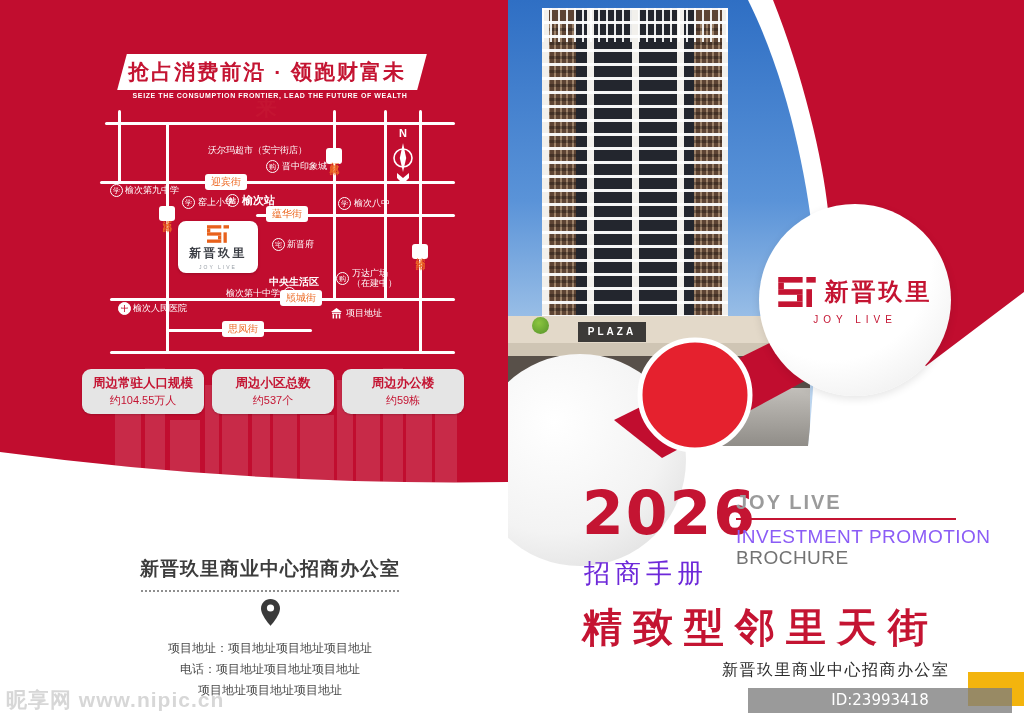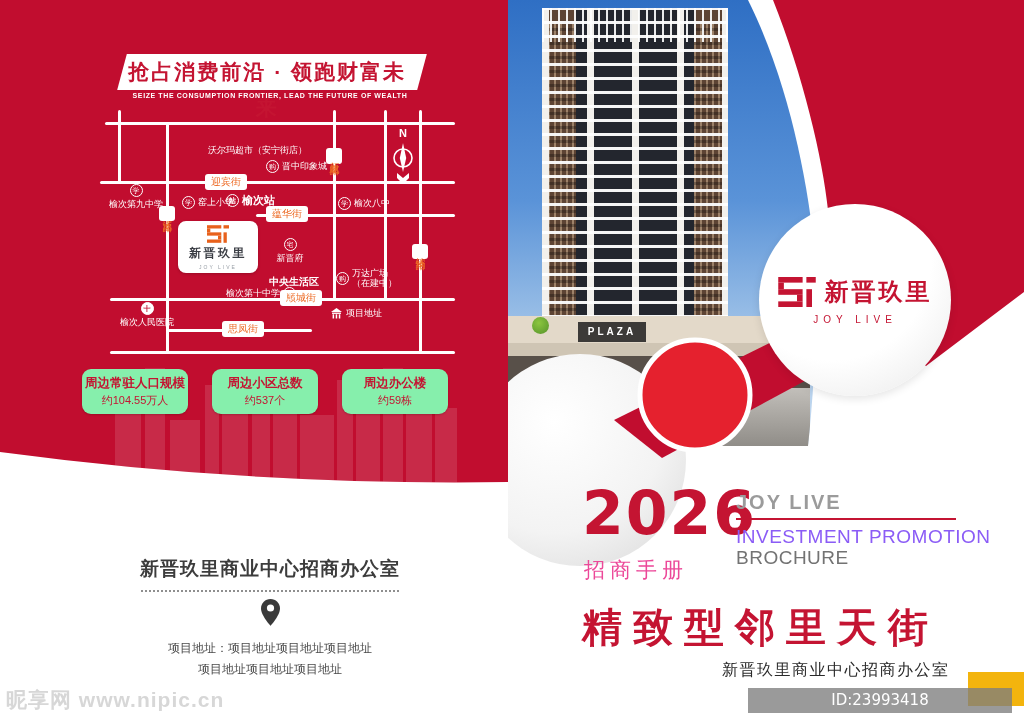--- a/index.html
+++ b/index.html
@@ -21,36 +21,36 @@
   .map { position:absolute; left:0; top:0; width:508px; height:420px; z-index:2; }
   .rh { position:absolute; height:3px; background:#fff; border-radius:1.5px; }
   .rv { position:absolute; width:3px;  background:#fff; border-radius:1.5px; }
 
   .pill { position:absolute; background:#fff; color:#ed6a24; font-size:10px; font-weight:normal;
     border-radius:3px; padding:3px 6px; line-height:1; white-space:nowrap; z-index:3; }
   .pill.v { writing-mode:vertical-rl; padding:6px 3px; letter-spacing:1px; }
 
   .poi { position:absolute; color:#fff; font-size:9px; line-height:1.15; white-space:nowrap; z-index:3; }
   .poi.row { display:flex; align-items:center; gap:3px; }
-  .poi.col { display:flex; flex-direction:column; align-items:center; gap:2px; text-align:center; }
+  .poi.col { display:flex; flex-direction:row; align-items:center; gap:2px; text-align:center; }
   .poi-ic { display:inline-block; width:13px; height:13px; border:1px solid #fff; border-radius:50%;
     font-size:7px; line-height:11px; text-align:center; color:#fff; flex:none; }
   .poi-ic.solid { background:#fff; color:#c10d2f; border-color:#fff; font-weight:bold; }
   .poi.big { font-size:11px; font-weight:bold; }
   .poi .two { white-space:nowrap; }
 
   .map-card { position:absolute; left:178px; top:221px; width:80px; height:52px; background:#fff;
     border-radius:8px; z-index:4; display:flex; flex-direction:column; align-items:center;
     justify-content:center; gap:2px; box-shadow:0 1px 3px rgba(0,0,0,.2); }
   .map-card .brand { font-size:12px; font-weight:bold; color:#3a3d44; letter-spacing:2.5px; }
   .map-card .tag { font-size:5px; color:#9aa0a8; letter-spacing:2px; }
 
   .compass { position:absolute; left:388px; top:126px; z-index:3; }
 
-  .stat { position:absolute; top:369px; width:106px; height:45px; background:#86efac; border-radius:9px;
+  .stat { position:absolute; top:369px; width:122px; height:45px; background:#e5e5e5; border-radius:9px;
     text-align:center; color:#c41432; z-index:4; box-shadow:0 1px 2px rgba(0,0,0,.18); }
   .stat .t { font-size:12.5px; font-weight:bold; margin-top:6px; }
   .stat .v { font-size:11px; margin-top:1px; }
 
   .office { position:absolute; left:95px; top:556px; width:350px; text-align:center; z-index:2; }
   .office-title { font-size:19px; font-weight:bold; color:#3c3c3c; letter-spacing:1px; }
   .office-dots { margin:8px auto 0; width:258px; border-top:2px dotted #8f8f8f; }
   .office-pin { margin-top:7px; }
   .office-lines { margin-top:8px; font-size:12px; color:#4a4a4a; line-height:21px; }
 
@@ -91,21 +91,21 @@
   .logo-circle .brand { font-size:24px; font-weight:bold; letter-spacing:3px; color:#c41432; }
   .logo-circle .tag { margin-top:6px; font-size:10px; letter-spacing:5px; color:#c41432; }
 
   .year { position:absolute; left:582px; top:478px; font-size:60px; font-weight:bold; color:#c41432;
     letter-spacing:2px; z-index:2; font-family:"DejaVu Sans","Liberation Sans",sans-serif; }
   .brand-en { position:absolute; left:736px; top:491px; font-size:20px; font-weight:bold; color:#9b9b9b;
     letter-spacing:2px; z-index:2; }
   .red-rule { position:absolute; left:736px; top:518px; width:220px; height:2px; background:#c41432; z-index:2; }
   .broch1 { position:absolute; left:736px; top:526px; font-size:19px; color:#8b5cf6; letter-spacing:.5px; z-index:2; }
   .broch2 { position:absolute; left:736px; top:547px; font-size:19px; color:#737373; letter-spacing:.5px; z-index:2; }
-  .broch-cn { position:absolute; left:584px; top:556px; font-size:21px; color:#ec4899; letter-spacing:5px; z-index:2; }
+  .broch-cn { position:absolute; left:584px; top:556px; font-size:26px; color:#6d28d9; letter-spacing:5px; z-index:2; }
   .main-title { position:absolute; left:582px; top:600px; font-size:40px; font-weight:bold; color:#c41432;
     letter-spacing:11px; z-index:2; white-space:nowrap; }
   .office-name { position:absolute; left:722px; top:660px; font-size:16px; color:#2a2a2a;
     letter-spacing:1.5px; z-index:2; }
 
   .yellow-block { position:absolute; left:968px; top:672px; width:56px; height:34px; background:#f3b40d; z-index:3; }
   .id-bar { position:absolute; left:748px; top:688px; width:264px; height:25px;
     background:rgba(125,125,125,.78); color:#fff; font-size:15px; text-align:center; line-height:25px;
     z-index:4; font-family:"DejaVu Sans","Liberation Sans",sans-serif; }
 </style>
@@ -264,20 +264,21 @@
       <div class="office-title">新晋玖里商业中心招商办公室</div>
       <div class="office-dots"></div>
       <div class="office-pin">
         <svg width="19" height="27" viewBox="0 0 19 27">
           <path d="M9.5 0 C4.2 0 0 4.2 0 9.4 c0 7 9.5 17.3 9.5 17.3 s9.5 -10.3 9.5 -17.3 C19 4.2 14.8 0 9.5 0 z" fill="#3a3a3a"></path>
           <circle cx="9.5" cy="9" r="3.6" fill="#fff"></circle>
         </svg>
       </div>
       <div class="office-lines">
         <div>项目地址：项目地址项目地址项目地址</div>
+        <div>电话：项目地址项目地址项目地址</div>
         <div>项目地址项目地址项目地址</div>
       </div>
     </div>
 
     <div class="site-mark">昵享网 www.nipic.cn</div>
   </div>
 
   <div>
 
     <div class="photo">

